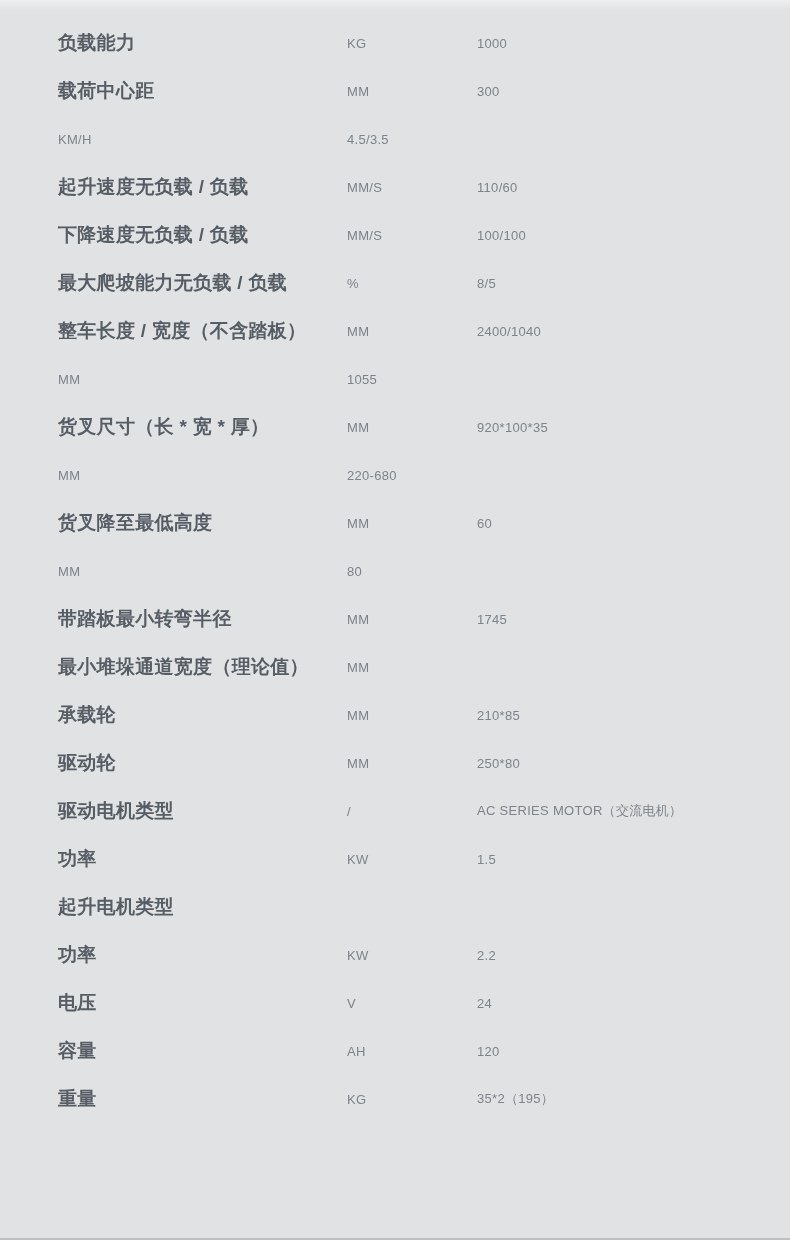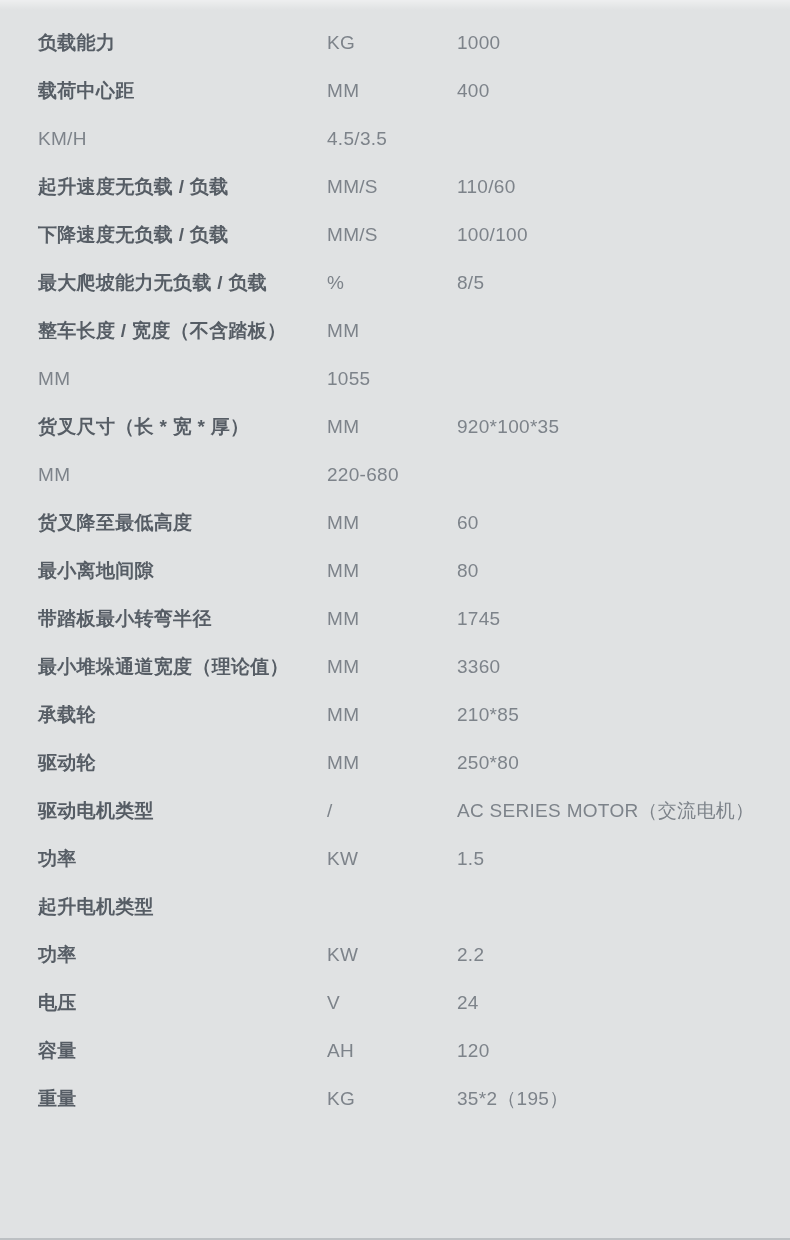--- a/index.html
+++ b/index.html
@@ -22,38 +22,38 @@
   .screen::before {
     content: "";
     position: absolute;
     top: 0; left: 0; right: 0;
     height: 10px;
     background: linear-gradient(to bottom, rgba(255,255,255,0.45), rgba(255,255,255,0));
     pointer-events: none;
   }
   .spec-table {
     padding-top: 19px;
-    padding-left: 38px;
+    padding-left: 58px;
     padding-right: 20px;
   }
   .spec-row {
     display: grid;
     grid-template-columns: 289px 130px 1fr;
     align-items: center;
     height: 48px;
   }
   .spec-label {
     font-size: 19px;
     font-weight: 700;
     color: var(--label-color);
     letter-spacing: 0.3px;
     white-space: nowrap;
   }
   .spec-unit, .spec-value {
-    font-size: 19px;
+    font-size: 13px;
     font-weight: 400;
     color: var(--muted-color);
     letter-spacing: 0.3px;
     white-space: nowrap;
   }
   .bottom-divider {
     position: absolute;
     left: 0; right: 0; bottom: 0;
     height: 2px;
     background: var(--divider-color);
@@ -66,21 +66,21 @@
   <div class="spec-table" id="spec-table">
   <div class="spec-row">
     <div class="spec-label">负载能力</div>
     <div class="spec-unit">KG</div>
     <div class="spec-value">1000</div>
   </div>
 
   <div class="spec-row">
     <div class="spec-label">载荷中心距</div>
     <div class="spec-unit">MM</div>
-    <div class="spec-value">400</div>
+    <div class="spec-value">300</div>
   </div>
 
   <div class="spec-row">
     <div class="spec-unit">KM/H</div>
     <div class="spec-value">4.5/3.5</div>
   </div>
 
   <div class="spec-row">
     <div class="spec-label">起升速度无负载 / 负载</div>
     <div class="spec-unit">MM/S</div>
@@ -95,20 +95,21 @@
 
   <div class="spec-row">
     <div class="spec-label">最大爬坡能力无负载 / 负载</div>
     <div class="spec-unit">%</div>
     <div class="spec-value">8/5</div>
   </div>
 
   <div class="spec-row">
     <div class="spec-label">整车长度 / 宽度（不含踏板）</div>
     <div class="spec-unit">MM</div>
+    <div class="spec-value">2400/1040</div>
   </div>
 
   <div class="spec-row">
     <div class="spec-unit">MM</div>
     <div class="spec-value">1055</div>
   </div>
 
   <div class="spec-row">
     <div class="spec-label">货叉尺寸（长 * 宽 * 厚）</div>
     <div class="spec-unit">MM</div>
@@ -120,35 +121,33 @@
     <div class="spec-value">220-680</div>
   </div>
 
   <div class="spec-row">
     <div class="spec-label">货叉降至最低高度</div>
     <div class="spec-unit">MM</div>
     <div class="spec-value">60</div>
   </div>
 
   <div class="spec-row">
-    <div class="spec-label">最小离地间隙</div>
     <div class="spec-unit">MM</div>
     <div class="spec-value">80</div>
   </div>
 
   <div class="spec-row">
     <div class="spec-label">带踏板最小转弯半径</div>
     <div class="spec-unit">MM</div>
     <div class="spec-value">1745</div>
   </div>
 
   <div class="spec-row">
     <div class="spec-label">最小堆垛通道宽度（理论值）</div>
     <div class="spec-unit">MM</div>
-    <div class="spec-value">3360</div>
   </div>
 
   <div class="spec-row">
     <div class="spec-label">承载轮</div>
     <div class="spec-unit">MM</div>
     <div class="spec-value">210*85</div>
   </div>
 
   <div class="spec-row">
     <div class="spec-label">驱动轮</div>

